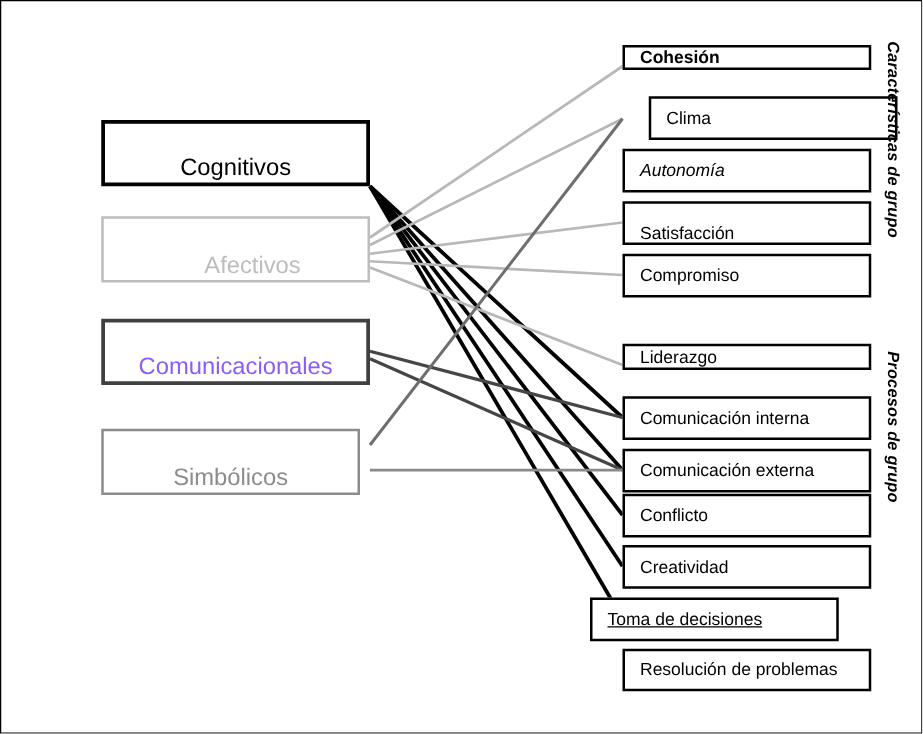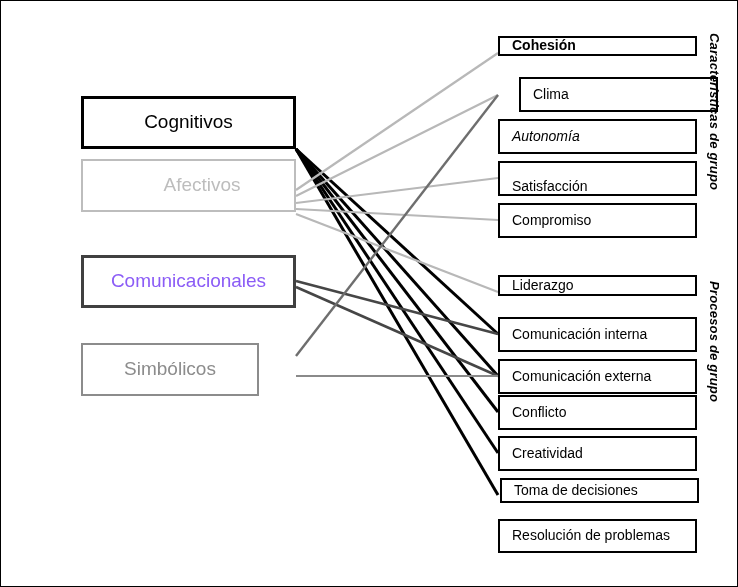--- a/index.html
+++ b/index.html
@@ -37,20 +37,21 @@
   }
   .node {
     position: absolute;
     box-sizing: border-box;
     background: #ffffff;
     display: flex;
     align-items: center;
   }
   .node.left {
     justify-content: center;
+    align-items: flex-end;
   }
   .node.right {
     justify-content: flex-start;
     padding-left: 12px;
   }
   .node-label {
     white-space: nowrap;
     line-height: 1.1;
   }
   .left .node-label {
@@ -90,27 +91,27 @@
       <line x1="296" y1="281" x2="498" y2="334" stroke="#464646" stroke-width="2.6"></line>
       <line x1="296" y1="287" x2="498" y2="376" stroke="#464646" stroke-width="2.6"></line>
       <line x1="296" y1="356" x2="498" y2="95" stroke="#6e6e6e" stroke-width="2.4"></line>
       <line x1="296" y1="376" x2="498" y2="376" stroke="#8a8a8a" stroke-width="2.2"></line>
     </svg>
 
   <div id="left-nodes">
       <div class="node left" style="left: 81px; top: 96px; width: 215px; height: 53px; border: 3px solid rgb(0, 0, 0);">
         <span class="node-label" style="color: rgb(0, 0, 0);">Cognitivos</span>
       </div>
-      <div class="node left" style="left: 81px; top: 159px; width: 215px; height: 53px; border: 2px solid rgb(189, 189, 189); padding-left: 27px;">
+      <div class="node left" style="left: 81px; top: 173px; width: 215px; height: 53px; border: 2px solid rgb(189, 189, 189); padding-left: 27px;">
         <span class="node-label" style="color: rgb(189, 189, 189);">Afectivos</span>
       </div>
       <div class="node left" style="left: 81px; top: 255px; width: 215px; height: 53px; border: 3px solid rgb(64, 64, 64);">
         <span class="node-label" style="color: #8b5cf6;">Comunicacionales</span>
       </div>
-      <div class="node left" style="left: 81px; top: 343px; width: 178px; height: 53px; border: 2px solid rgb(140, 140, 140);">
+      <div class="node left" style="left: 81px; top: 343px; width: 207px; height: 53px; border: 2px solid rgb(140, 140, 140);">
         <span class="node-label" style="color: rgb(140, 140, 140);">Simbólicos</span>
       </div>
     </div>
   <div id="right-nodes">
       <div class="node right" style="left: 498px; top: 36px; width: 199px; height: 20px; border: 2px solid rgb(0, 0, 0); font-weight: bold;">
         <span class="node-label">Cohesión</span>
       </div>
       <div class="node right" style="left: 498px; top: 77px; width: 199px; height: 35px; border: 2px solid rgb(0, 0, 0); margin-left: 21px;">
         <span class="node-label">Clima</span>
       </div>
@@ -131,21 +132,21 @@
       </div>
       <div class="node right" style="left: 498px; top: 359px; width: 199px; height: 35px; border: 2px solid rgb(0, 0, 0);">
         <span class="node-label">Comunicación externa</span>
       </div>
       <div class="node right" style="left: 498px; top: 395px; width: 199px; height: 35px; border: 2px solid rgb(0, 0, 0);">
         <span class="node-label">Conflicto</span>
       </div>
       <div class="node right" style="left: 498px; top: 436px; width: 199px; height: 35px; border: 2px solid rgb(0, 0, 0);">
         <span class="node-label">Creatividad</span>
       </div>
-      <div class="node right" style="left: 500px; top: 478px; width: 199px; height: 25px; border: 2px solid rgb(0, 0, 0);">
+      <div class="node right" style="left: 472px; top: 478px; width: 199px; height: 35px; border: 2px solid rgb(0, 0, 0); text-decoration: underline;">
         <span class="node-label">Toma de decisiones</span>
       </div>
       <div class="node right" style="left: 498px; top: 519px; width: 199px; height: 34px; border: 2px solid rgb(0, 0, 0);">
         <span class="node-label">Resolución de problemas</span>
       </div>
     </div>
   <div id="group-labels">
       <div class="group-label" style="left: 722px; top: 33px; transform: rotate(90deg);">Características de grupo</div>
       <div class="group-label" style="left: 722px; top: 281px; transform: rotate(90deg);">Procesos de grupo</div>
     </div>

